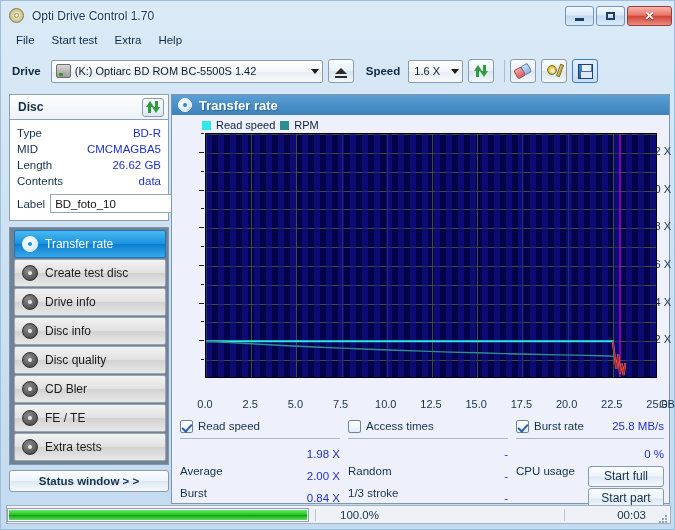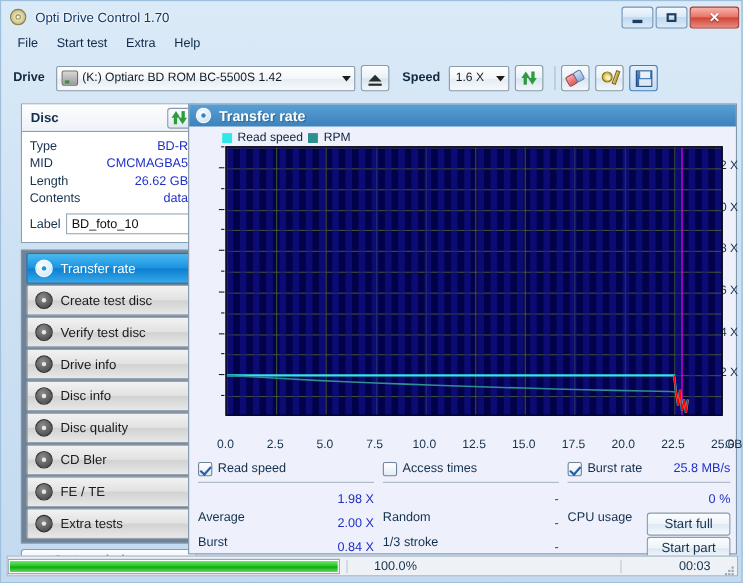--- a/index.html
+++ b/index.html
@@ -148,21 +148,21 @@
     background: linear-gradient(to right,#e8d375,#b49420); border: 1px solid #7f6a14; transform: rotate(20deg); }
   .save-icon {
     width: 15px; height: 15px; position: relative;
     background: linear-gradient(to bottom,#4a8ccd,#2a5f9e); border: 1px solid #1d4172;
   }
   .save-icon .sh { position: absolute; left: 3px; top: 0; width: 9px; height: 6px; background: #e8f0fa; }
   .save-icon .sb { position: absolute; left: 2px; bottom: 0; width: 11px; height: 6px; background: #dce8f6; }
   #save-btn { border: 1px solid #3c7fc4; background: linear-gradient(to bottom,#e4f0fb,#c6dcf3); }
 
   
-  #leftpanel { position: absolute; left: 18px; top: 93px; width: 160px; }
+  #leftpanel { position: absolute; left: 8px; top: 93px; width: 160px; }
   .panel-box {
     border: 1px solid #8aa0b4; background: #ffffff;
   }
   #disc-header {
     height: 25px; background: linear-gradient(to bottom,#fdfdfe,#eef3f8);
     border-bottom: 1px solid #8aa0b4;
     display: flex; align-items: center; justify-content: space-between; padding: 0 4px;
   }
   #disc-header .t { font-weight: bold; font-size: 12px; color: #14304e; margin-left: 4px; }
   #disc-refresh-btn {
@@ -447,24 +447,20 @@
     </div>
 
     <div id="navlist">
       <div class="nav-item active">
         <div class="nav-icon"></div>
         <span>Transfer rate</span>
       </div>
       <div class="nav-item">
         <div class="nav-icon"></div>
         <span>Create test disc</span>
-      </div>
-      <div class="nav-item">
-        <div class="nav-icon"></div>
-        <span>Verify test disc</span>
       </div>
       <div class="nav-item">
         <div class="nav-icon"></div>
         <span>Drive info</span>
       </div>
       <div class="nav-item">
         <div class="nav-icon"></div>
         <span>Disc info</span>
       </div>
       <div class="nav-item">

